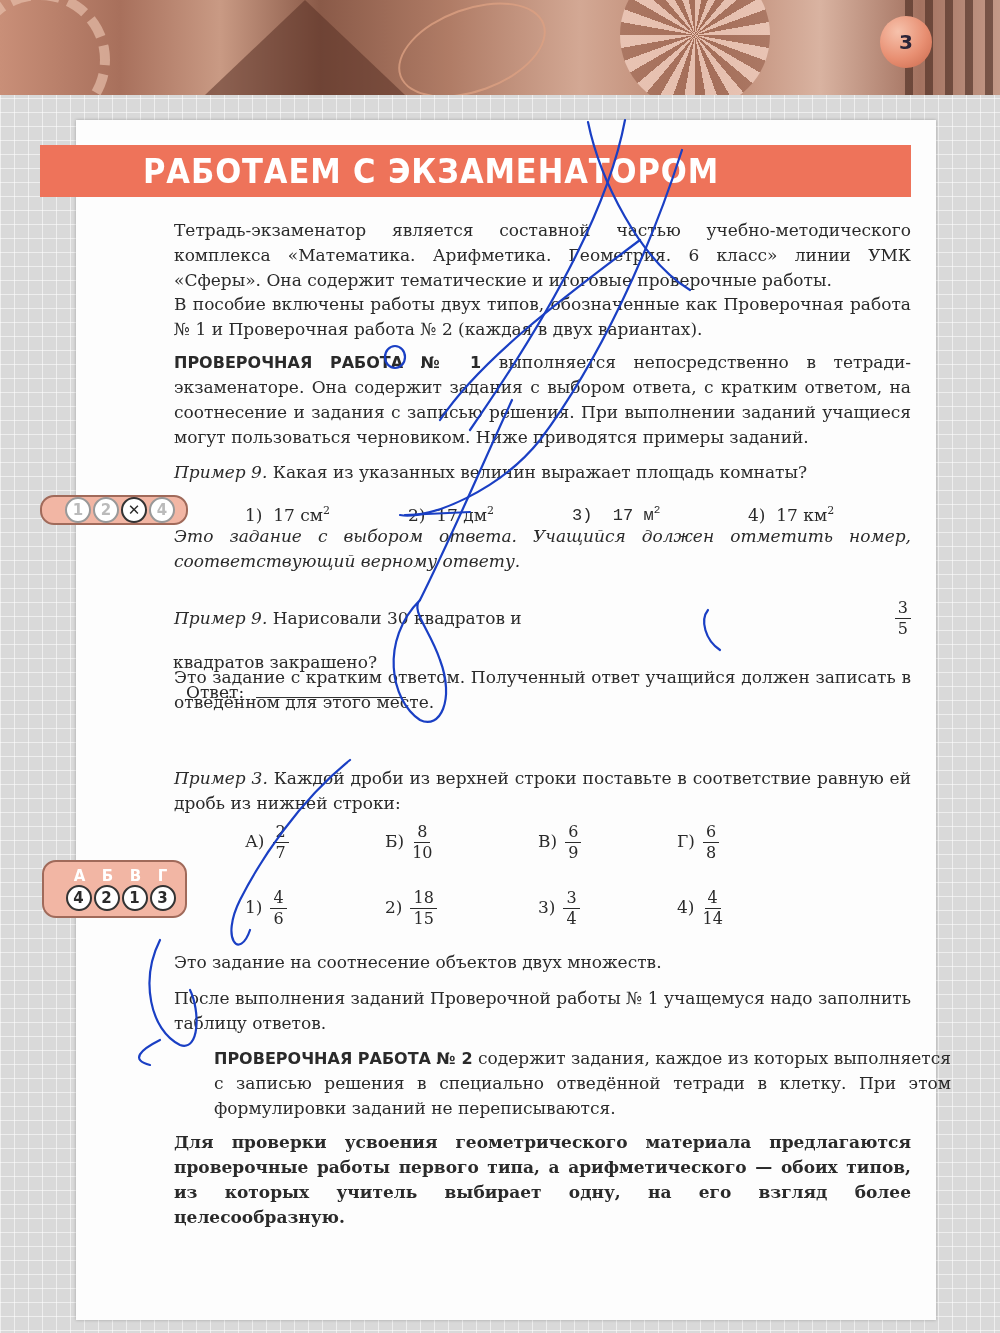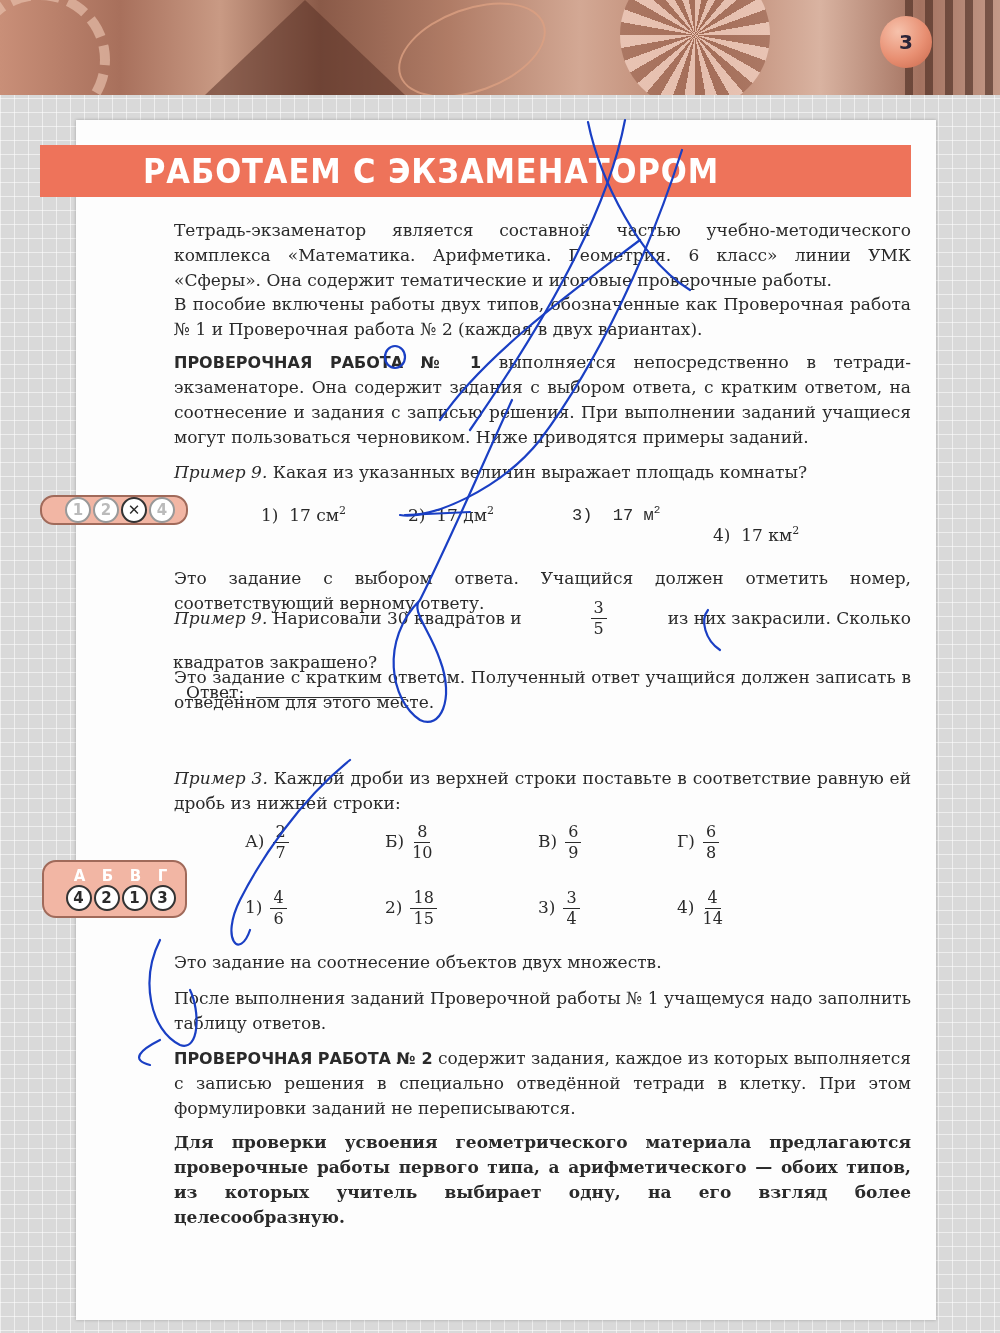--- a/index.html
+++ b/index.html
@@ -79,44 +79,43 @@
   <span class="it">Пример 9.</span><span> Какая из указанных величин выражает площадь комнаты?</span>
 </div>
 
 <div class="badge" style="left:40px;top:495px;width:148px;height:30px;padding-left:22px;box-sizing:border-box;">
   <div class="circle faded">1</div>
   <div class="circle faded">2</div>
   <div class="circle">✕</div>
   <div class="circle faded">4</div>
 </div>
 
-<div class="opt" style="left:261px;top:504px;">
+<div class="opt" style="left:245px;top:504px;">
   <span>1)</span>&nbsp; <span>17 см</span><sup>2</sup>
 </div>
 <div class="opt" style="left:408px;top:504px;">
   <span>2)</span>&nbsp; <span>17 дм</span><sup>2</sup>
 </div>
 <div class="opt" style="left:572px;top:504px;font-family:Liberation Mono, monospace;">
   <span>3)</span>&nbsp; <span>17 м</span><sup>2</sup>
 </div>
-<div class="opt" style="left:713px;top:504px;margin-top:20px;">
+<div class="opt" style="left:748px;top:504px;">
   <span>4)</span>&nbsp; <span>17 км</span><sup>2</sup>
 </div>
 
-<div class="p" style="top:566px;">
+<div class="p" style="top:524px;font-style:italic;">
   <span>Это задание с выбором ответа. Учащийся должен отметить номер, соответствующий верному ответу.</span>
 </div>
 
 <div class="p" style="top:598px;display:flex;align-items:center;justify-content:space-between;">
   <span><span class="it">Пример 9.</span><span> Нарисовали 30 квадратов и</span></span>
   <span class="frac">
       <span class="n">3</span>
       <span>5</span>
     </span>
-  <span>из них закрасили. Сколько</span>
 </div>
 <div class="p" style="top:650px;left:173px;">
   <span>квадратов закрашено?</span>
 </div>
 <div class="p" style="top:680px;left:186px;">
   <span>Ответ:</span><span class="answer-line"></span>
 </div>
 <div class="p" style="top:665px;">
   <span>Это задание с кратким ответом. Полученный ответ учащийся должен записать в отведённом для этого месте.</span>
 </div>
@@ -175,21 +174,21 @@
     </span></div>
 
 <div class="p" style="top:950px;">
   <span>Это задание на соотнесение объектов двух множеств.</span>
 </div>
 
 <div class="p" style="top:986px;">
   <span>После выполнения заданий Проверочной работы № 1 учащемуся надо заполнить таблицу ответов.</span>
 </div>
 
-<div class="p" style="top:1046px;">
+<div class="p" style="top:1046px;margin-left:40px;">
   <span class="bold">ПРОВЕРОЧНАЯ РАБОТА № 2</span><span> содержит задания, каждое из которых выполняется с записью решения в специально отведённой тетради в клетку. При этом формулировки заданий не переписываются.</span>
 </div>
 
 <div class="p" style="top:1130px;font-weight:bold;">
   <span>Для проверки усвоения геометрического материала предлагаются проверочные работы первого типа, а арифметического — обоих типов, из которых учитель выбирает одну, на его взгляд более целесообразную.</span>
 </div>
 
 <svg class="hw" viewBox="0 0 1000 1333">
   <g fill="none" stroke="#1a3fc4" stroke-width="2.2" stroke-linecap="round">
     <path d="M588 122 C 600 180, 640 260, 690 290"></path>

